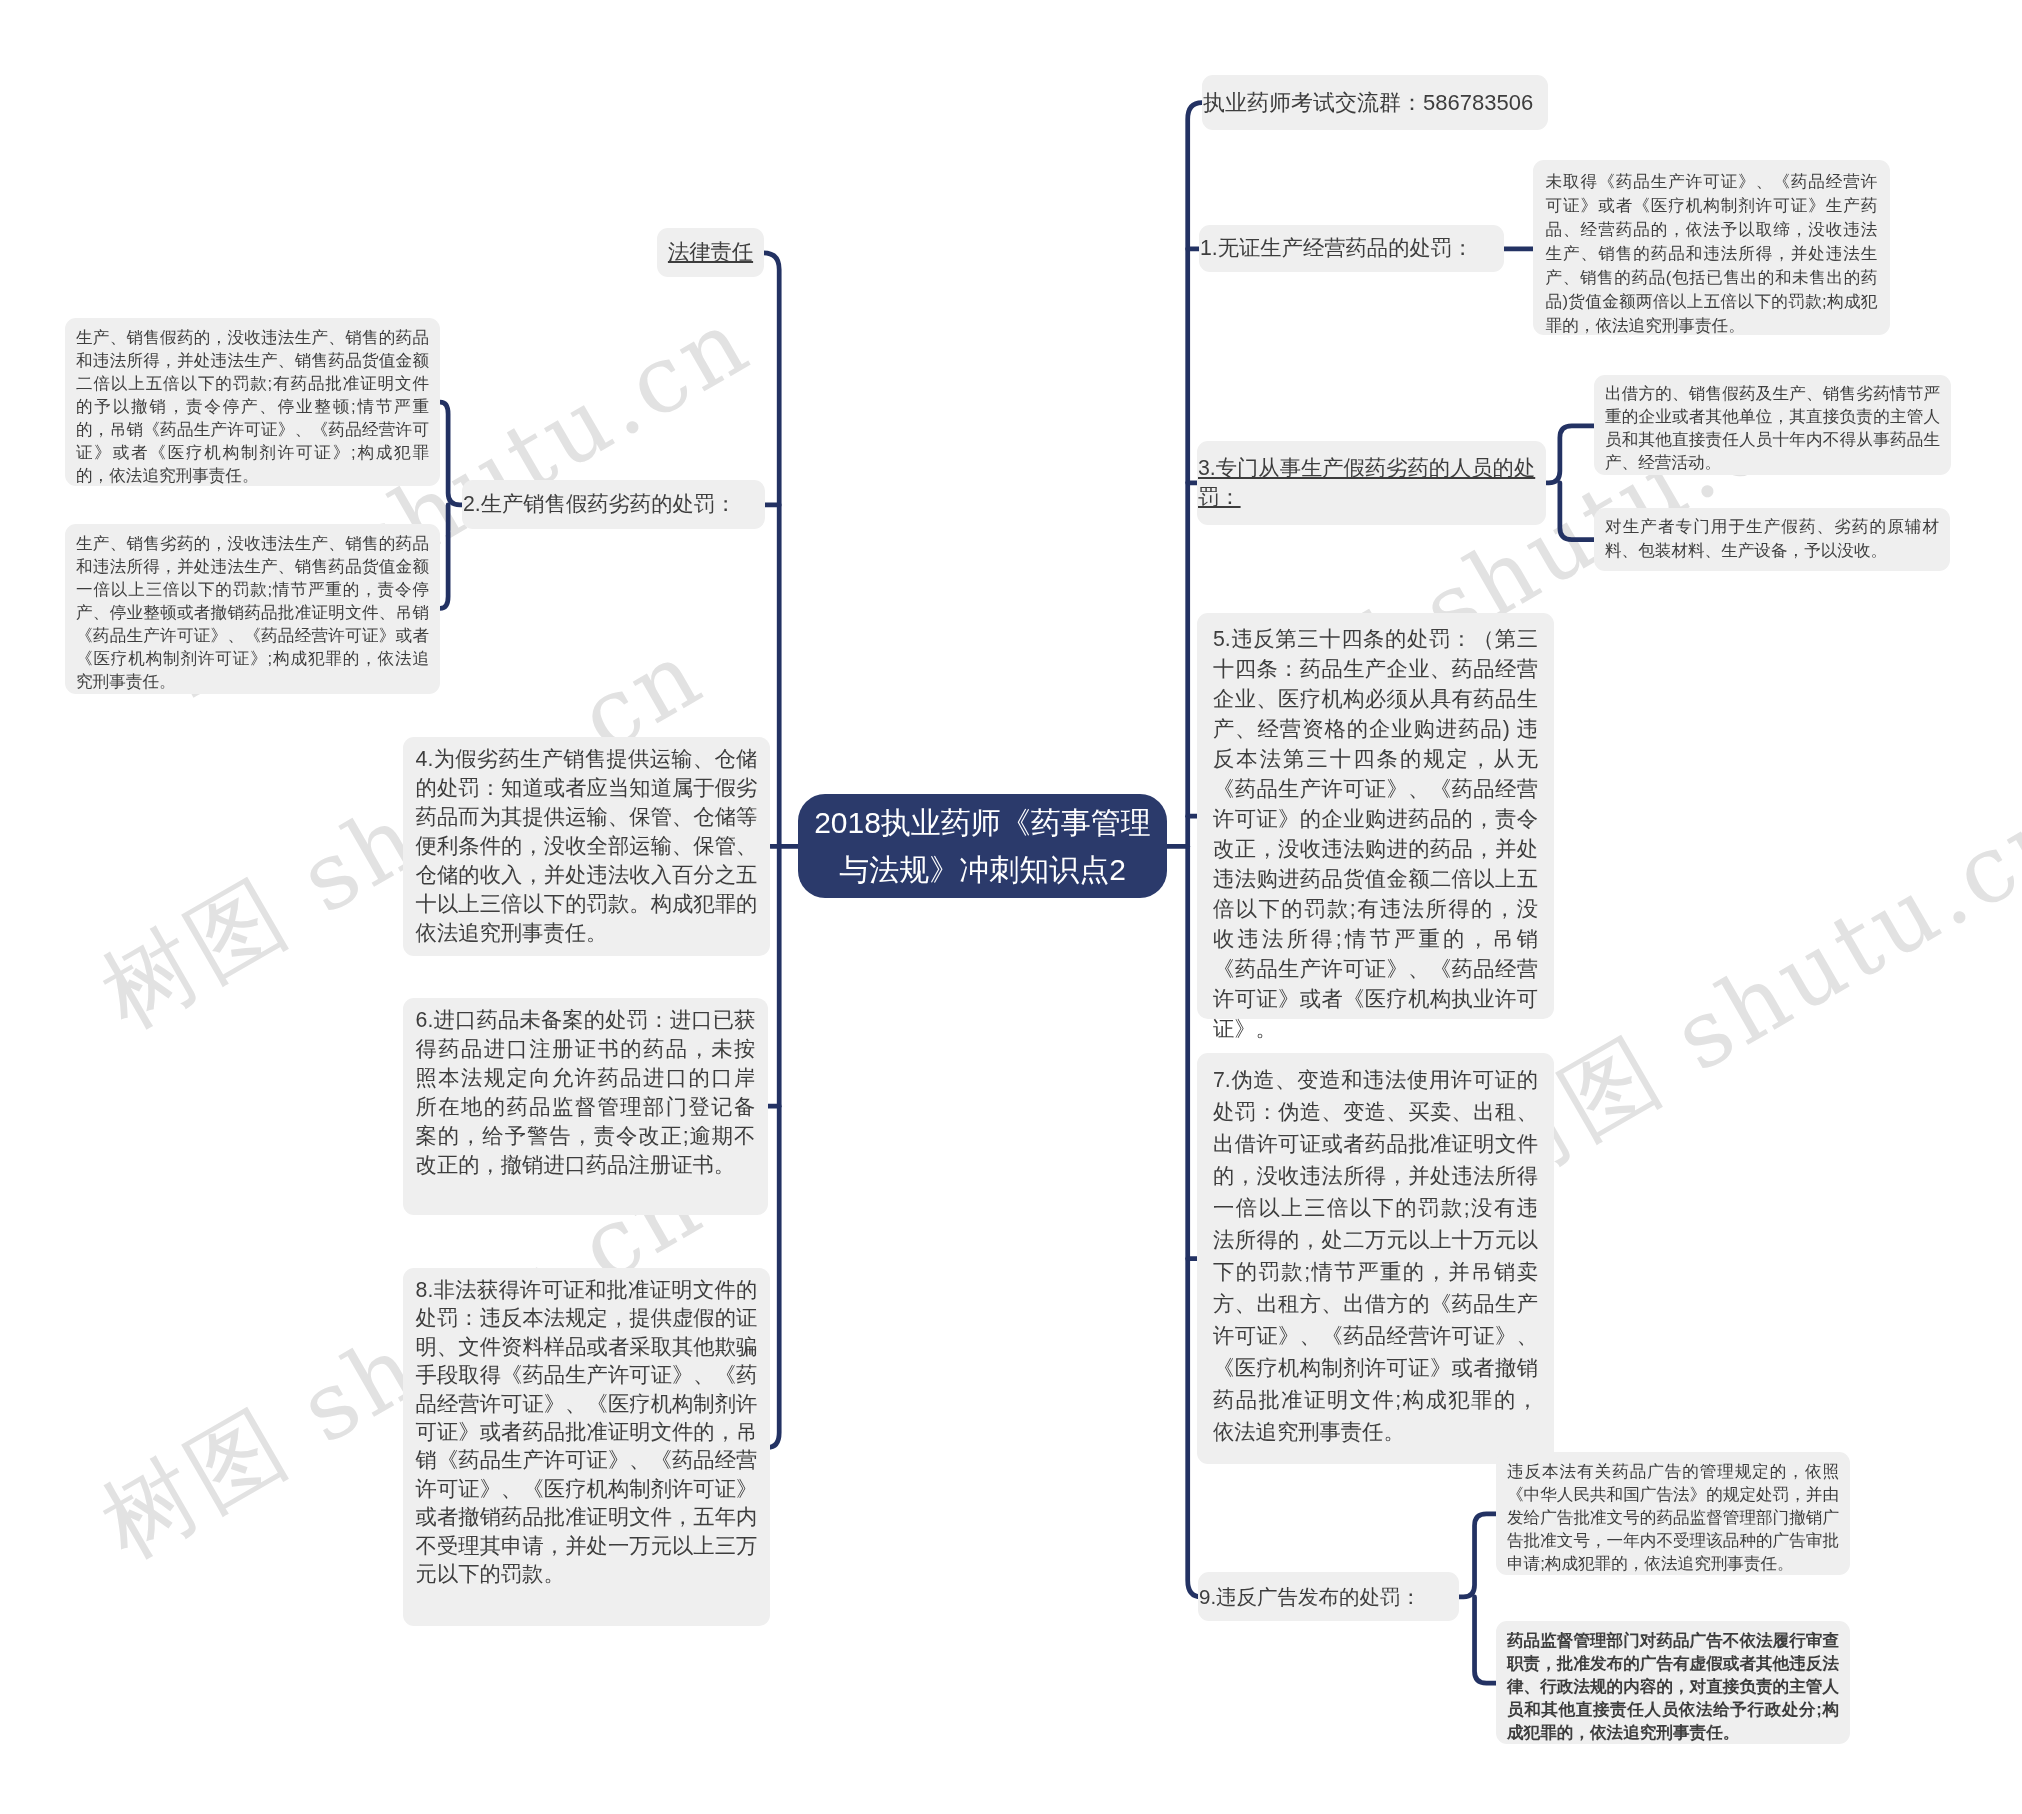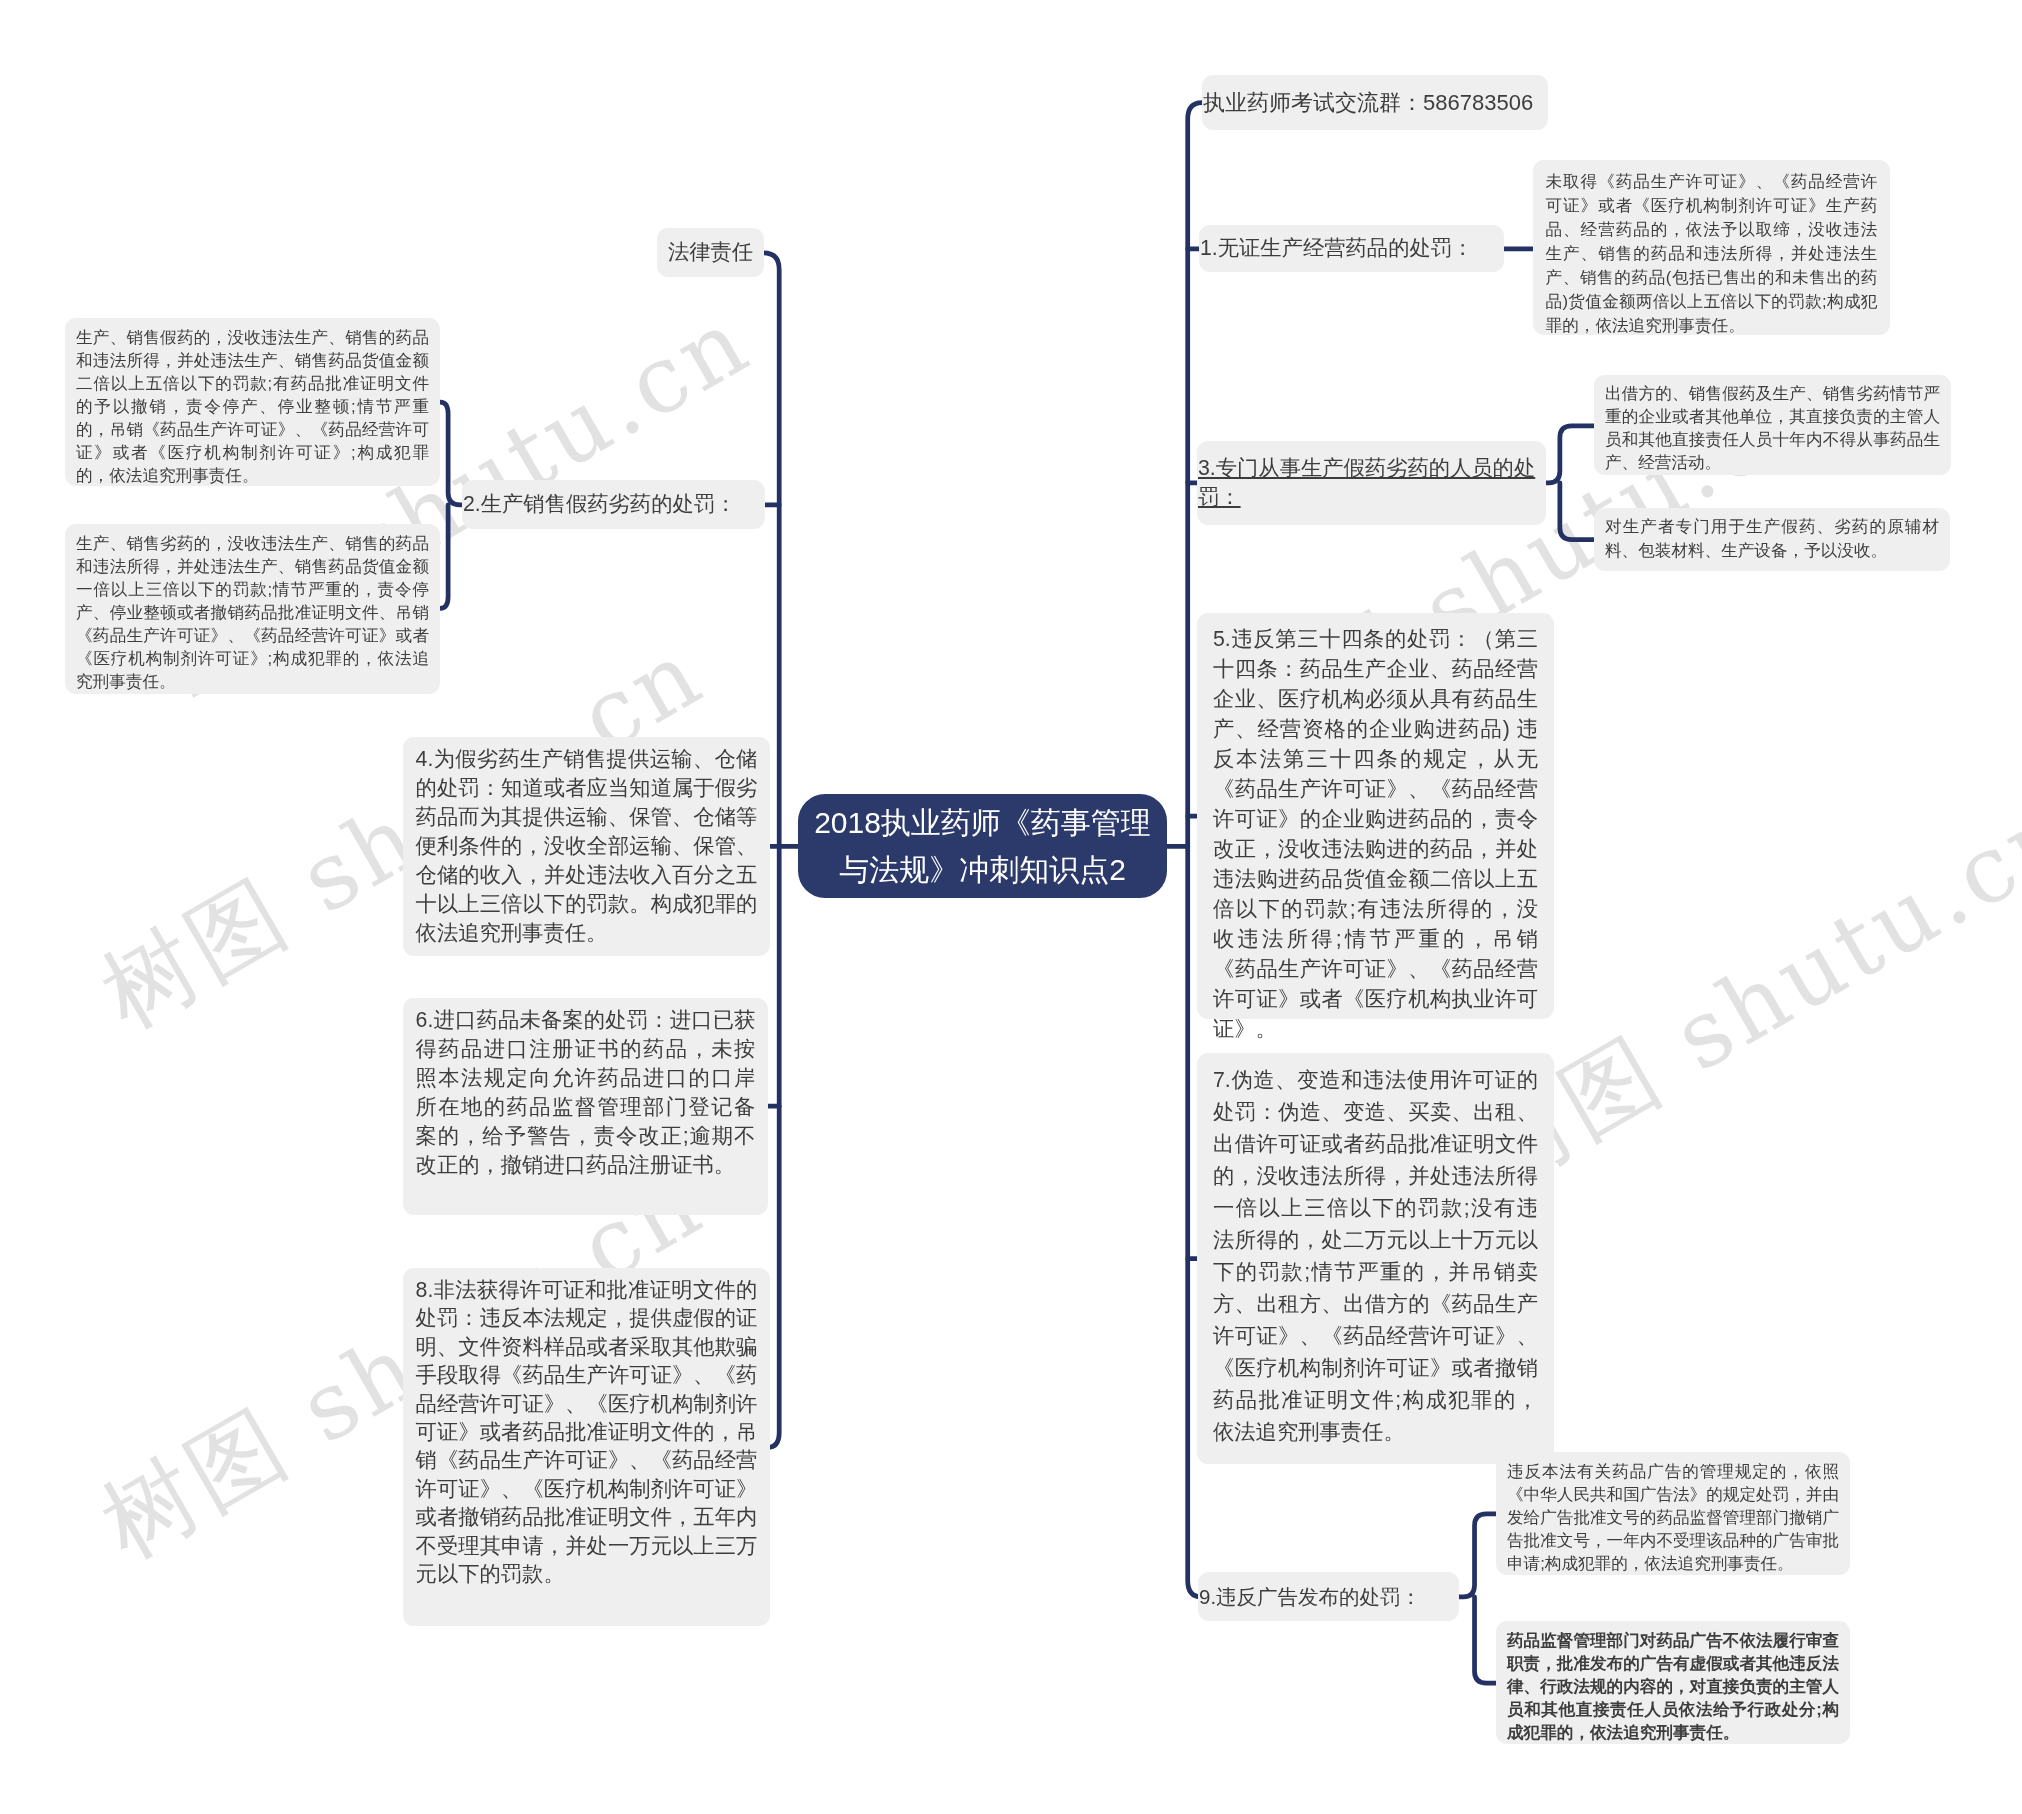--- a/index.html
+++ b/index.html
@@ -99,21 +99,21 @@
   <div class="node para" style="left:1594px;top:508px;width:356px;height:63px;font-size:16.6px;line-height:24px;padding:7.1px 11px;">对生产者专门用于生产假药、劣药的原辅材料、包装材料、生产设备，予以没收。</div>
 
   <div class="node para" style="left:1197px;top:613px;width:357px;height:406px;font-size:21.3px;line-height:30px;padding:11px 16px;">5.违反第三十四条的处罚：（第三十四条：药品生产企业、药品经营企业、医疗机构必须从具有药品生产、经营资格的企业购进药品) 违反本法第三十四条的规定，从无《药品生产许可证》、《药品经营许可证》的企业购进药品的，责令改正，没收违法购进的药品，并处违法购进药品货值金额二倍以上五倍以下的罚款;有违法所得的，没收违法所得;情节严重的，吊销《药品生产许可证》、《药品经营许可证》或者《医疗机构执业许可证》。</div>
 
   <div class="node para" style="left:1197px;top:1053px;width:357px;height:411px;font-size:21.3px;line-height:32px;padding:11px 16px;">7.伪造、变造和违法使用许可证的处罚：伪造、变造、买卖、出租、出借许可证或者药品批准证明文件的，没收违法所得，并处违法所得一倍以上三倍以下的罚款;没有违法所得的，处二万元以上十万元以下的罚款;情节严重的，并吊销卖方、出租方、出借方的《药品生产许可证》、《药品经营许可证》、《医疗机构制剂许可证》或者撤销药品批准证明文件;构成犯罪的，依法追究刑事责任。</div>
 
   <div class="node title" style="left:1198px;top:1572px;width:261px;height:49px;font-size:20.5px;white-space:nowrap;">9.违反广告发布的处罚：</div>
   <div class="node para" style="left:1496px;top:1452px;width:354px;height:123px;font-size:16.6px;line-height:23px;padding:8px 11px;">违反本法有关药品广告的管理规定的，依照《中华人民共和国广告法》的规定处罚，并由发给广告批准文号的药品监督管理部门撤销广告批准文号，一年内不受理该品种的广告审批申请;构成犯罪的，依法追究刑事责任。</div>
   <div class="node para" style="left:1496px;top:1621px;width:354px;height:123px;font-size:16.6px;line-height:23px;padding:8px 11px;font-weight:bold;">药品监督管理部门对药品广告不依法履行审查职责，批准发布的广告有虚假或者其他违反法律、行政法规的内容的，对直接负责的主管人员和其他直接责任人员依法给予行政处分;构成犯罪的，依法追究刑事责任。</div>
 
-  <div class="node title" style="left:657px;top:228px;width:107px;height:49px;font-size:21.3px;justify-content:center;padding:0;">法律责任</div>
+  <div class="node title" style="left:657px;top:228px;width:107px;height:49px;font-size:21.3px;justify-content:center;padding:0;text-decoration:underline;">法律责任</div>
 
   <div class="node title" style="left:462px;top:480px;width:303px;height:49px;font-size:21.3px;white-space:nowrap;">2.生产销售假药劣药的处罚：</div>
   <div class="node para" style="left:65px;top:318px;width:375px;height:168px;font-size:16.6px;line-height:23px;padding:8px 11px;">生产、销售假药的，没收违法生产、销售的药品和违法所得，并处违法生产、销售药品货值金额二倍以上五倍以下的罚款;有药品批准证明文件的予以撤销，责令停产、停业整顿;情节严重的，吊销《药品生产许可证》、《药品经营许可证》或者《医疗机构制剂许可证》;构成犯罪的，依法追究刑事责任。</div>
   <div class="node para" style="left:65px;top:524px;width:375px;height:170px;font-size:16.6px;line-height:23px;padding:8px 11px;">生产、销售劣药的，没收违法生产、销售的药品和违法所得，并处违法生产、销售药品货值金额一倍以上三倍以下的罚款;情节严重的，责令停产、停业整顿或者撤销药品批准证明文件、吊销《药品生产许可证》、《药品经营许可证》或者《医疗机构制剂许可证》;构成犯罪的，依法追究刑事责任。</div>
 
   <div class="node para" style="left:403px;top:737px;width:367px;height:219px;font-size:21.3px;line-height:29px;padding:8px 12.6px;">4.为假劣药生产销售提供运输、仓储的处罚：知道或者应当知道属于假劣药品而为其提供运输、保管、仓储等便利条件的，没收全部运输、保管、仓储的收入，并处违法收入百分之五十以上三倍以下的罚款。构成犯罪的依法追究刑事责任。</div>
 
   <div class="node para" style="left:403px;top:998px;width:365px;height:217px;font-size:21.3px;line-height:29px;padding:8px 12.6px;">6.进口药品未备案的处罚：进口已获得药品进口注册证书的药品，未按照本法规定向允许药品进口的口岸所在地的药品监督管理部门登记备案的，给予警告，责令改正;逾期不改正的，撤销进口药品注册证书。</div>
 
   <div class="node para" style="left:403px;top:1268px;width:367px;height:358px;font-size:21.3px;line-height:28.4px;padding:8px 12.6px;">8.非法获得许可证和批准证明文件的处罚：违反本法规定，提供虚假的证明、文件资料样品或者采取其他欺骗手段取得《药品生产许可证》、《药品经营许可证》、《医疗机构制剂许可证》或者药品批准证明文件的，吊销《药品生产许可证》、《药品经营许可证》、《医疗机构制剂许可证》或者撤销药品批准证明文件，五年内不受理其申请，并处一万元以上三万元以下的罚款。</div>

